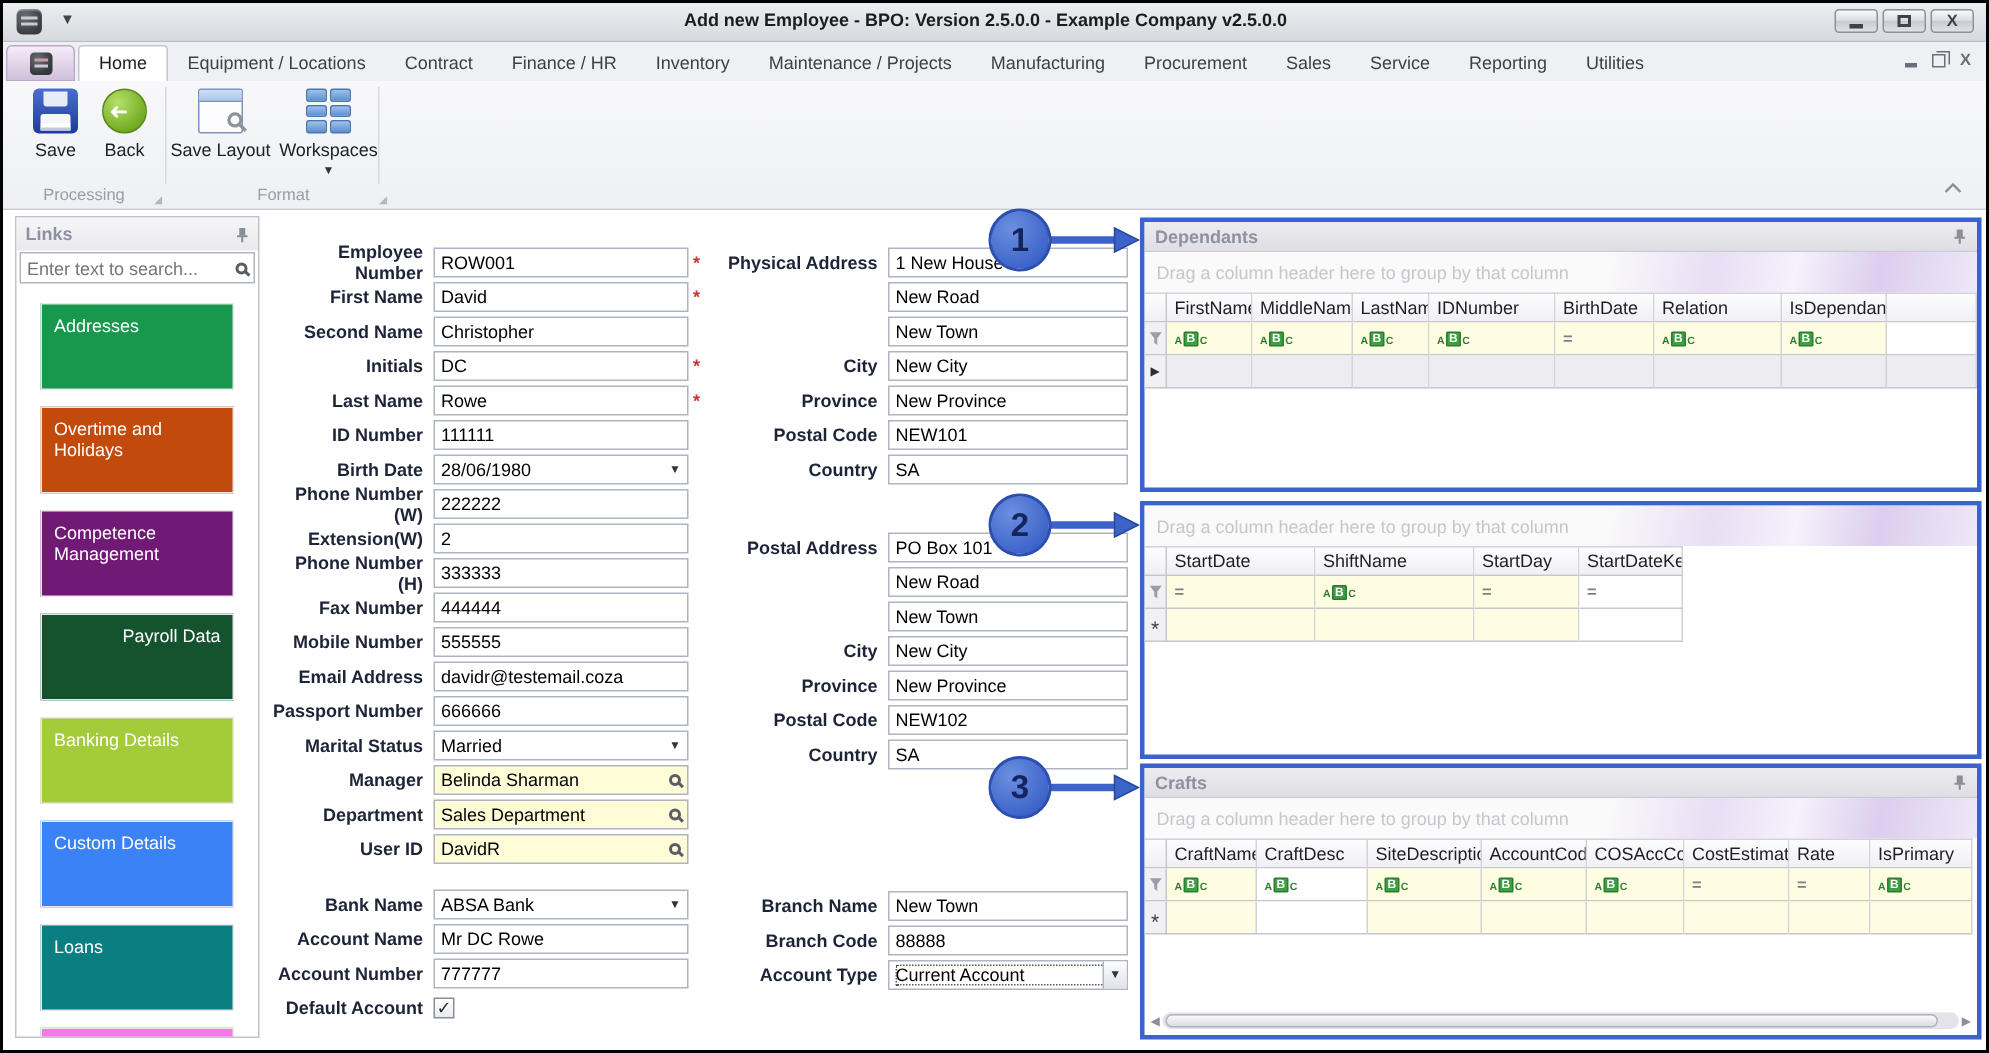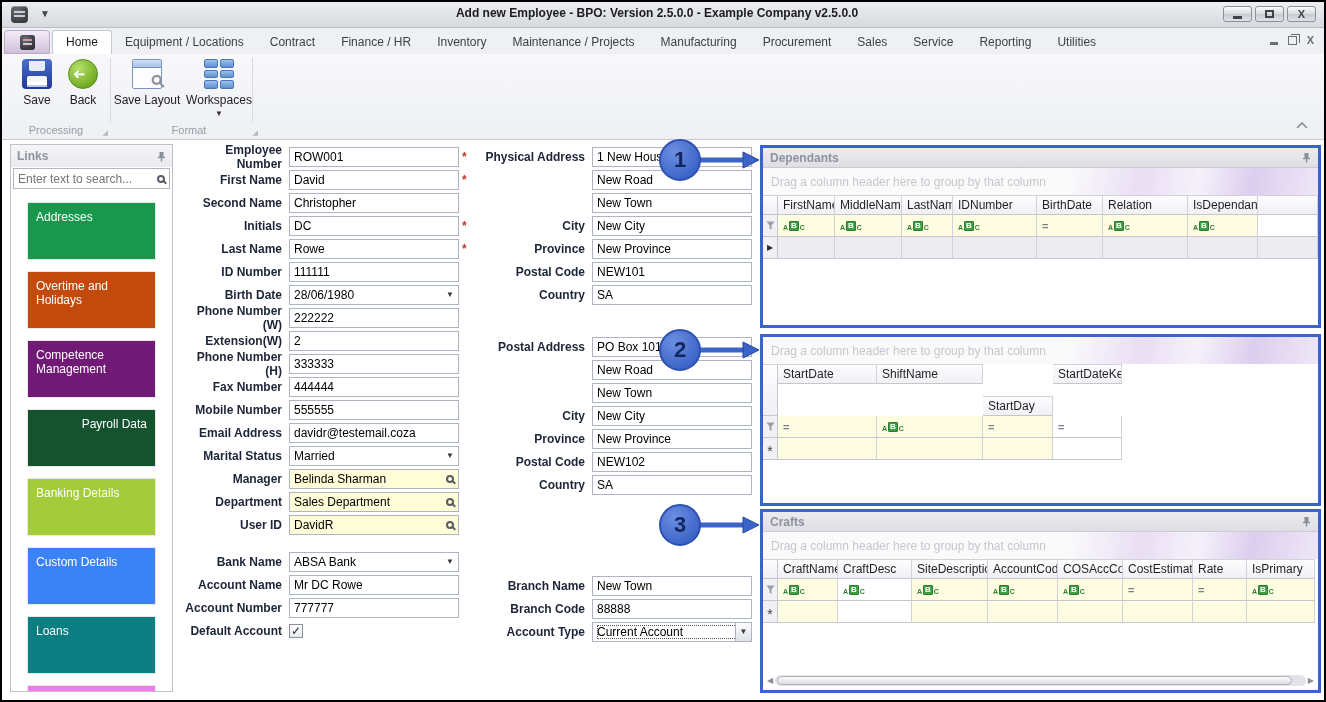--- a/index.html
+++ b/index.html
@@ -61,21 +61,21 @@
 
   
   .links { position:absolute; left:8px; top:4px; width:163px; height:548px; border:1px solid #bfc3c9; background:#fff; overflow:hidden; }
   .links-hd { height:22px; display:flex; align-items:center; justify-content:space-between; padding:0 6px; color:#8e92a0; font-weight:bold; background:linear-gradient(#f6f6f8,#e9e9ee); }
   .search { margin:1px 2px; height:21px; border:1px solid #b2b6c2; display:flex; align-items:center; padding:0 4px; gap:4px; background:#fff;}
   .search input { flex:1; border:none; outline:none; font-family:"Liberation Sans",sans-serif; font-size:12px; color:#9a9aa0; min-width:0; background:transparent;}
   .links-items { padding:12px 0 0 16px; }
   .linkbtn { width:129px; height:58px; margin-bottom:11px; border:1px solid #e8e8e8; color:#fff; font-size:12px; padding:7px 8px; cursor:pointer; }
 
   
-  .fcol { position:absolute; top:5px; }
+  .fcol { position:absolute; top:23px; }
   #fcol1 { left:177px; }
   #fcol2 { left:462px; }
   .frow { display:flex; align-items:center; height:23px; }
   .flabel { font-weight:bold; color:#1d2438; text-align:right; padding-right:7px; }
   #fcol1 .flabel { width:110px; }
   #fcol2 .flabel { width:128px; }
   .fbox { position:relative; height:20px; border:1px solid #afb4c2; background:#fff; display:flex; align-items:center; padding:0 4px; color:#000; }
   #fcol1 .fbox { width:170px; }
   #fcol2 .fbox { width:160px; }
   .fbox.lookup { background:#fffcd8; }
@@ -313,20 +313,26 @@
             <span class="val">555555</span>
           </div>
         </div>
         <div class="frow">
           <span class="flabel">Email Address</span>
           <div class="fbox">
             <span class="val">davidr@testemail.coza</span>
           </div>
         </div>
         <div class="frow">
+          <span class="flabel">Passport Number</span>
+          <div class="fbox">
+            <span class="val">666666</span>
+          </div>
+        </div>
+        <div class="frow">
           <span class="flabel">Marital Status</span>
           <div class="fbox">
             <span class="val">Married</span>
             <span class="caret">▼</span>
           </div>
         </div>
         <div class="frow">
           <span class="flabel">Manager</span>
           <div class="fbox lookup">
             <span class="val">Belinda Sharman</span>
@@ -593,21 +599,21 @@
         </div>
         <div class="gpanel" style="top: 194px; height: 172px;">
           <div class="gp-group">
             <span>Drag a column header here to group by that column</span>
           </div>
           <div class="grid">
             <div class="grow ghead">
               <div class="gind"></div>
               <div class="gcell" style="width: 99px; flex: 0 0 auto;">StartDate</div>
               <div class="gcell" style="width: 106px; flex: 0 0 auto;">ShiftName</div>
-              <div class="gcell" style="width: 70px; flex: 0 0 auto; margin-top: 32px;">StartDay</div>
+              <div class="gcell" style="width: 70px; flex: 0 0 auto;">StartDay</div>
               <div class="gcell" style="width: 69px; flex: 0 0 auto;">StartDateKey</div>
             </div>
             <div class="grow gfilter">
               <div class="gind">
                 <svg width="9" height="10">
                   <path d="M0.5 0.5 h8 l-3 4 v4.5 l-2 -1.5 v-3 z" fill="#9a9ea8"></path>
                 </svg>
               </div>
               <div class="gcell" style="width: 99px; flex: 0 0 auto;">
                 <span class="eq">=</span>

